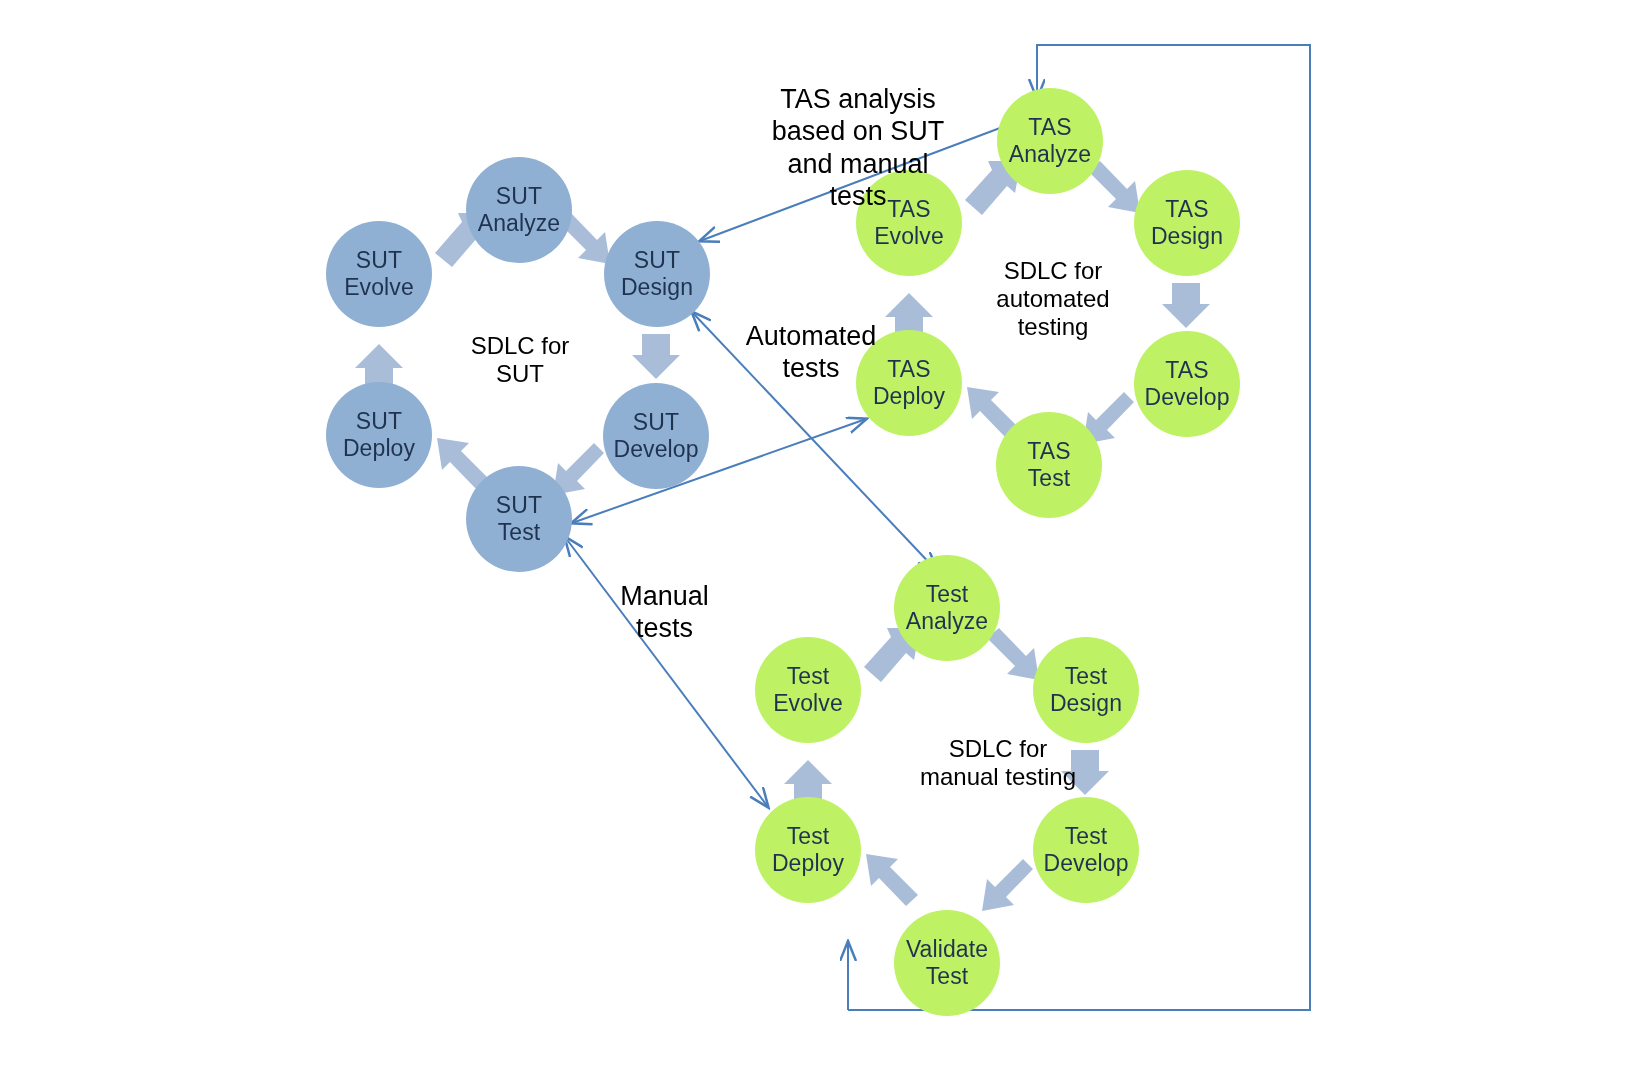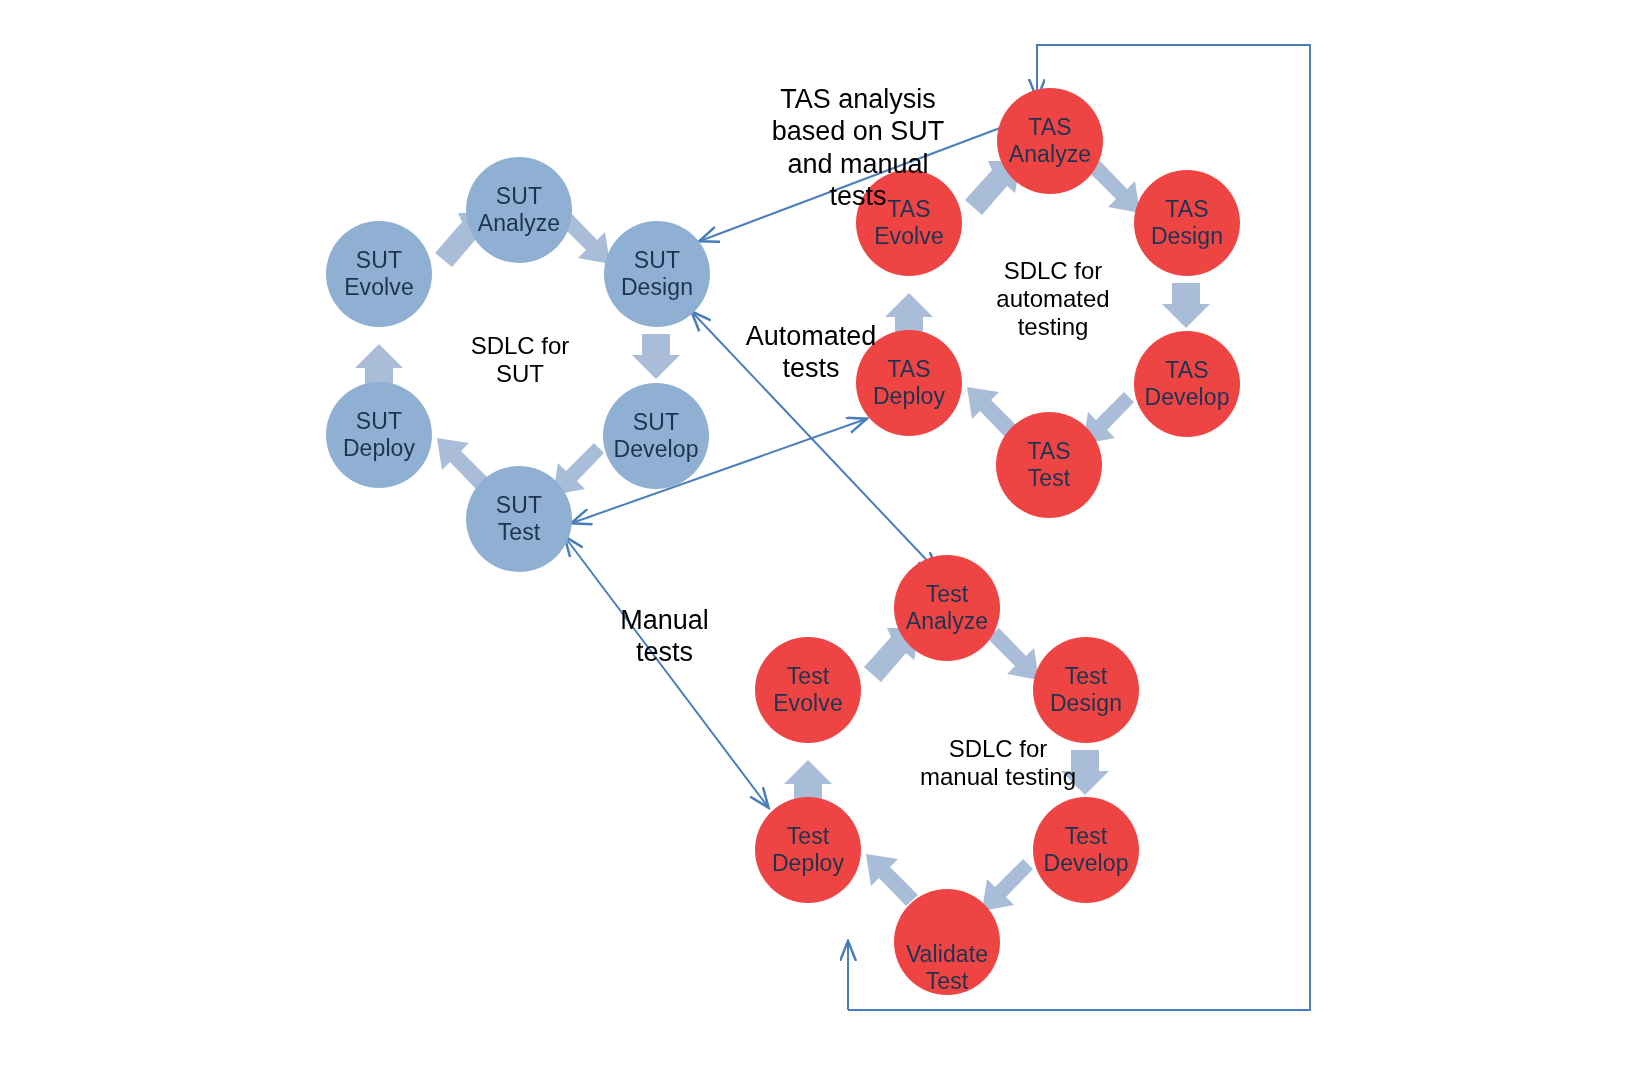--- a/index.html
+++ b/index.html
@@ -34,21 +34,21 @@
     text-align: center;
     color: #1f3350;
     font-size: 23px;
     line-height: 1.17;
     letter-spacing: 0.1px;
     box-sizing: border-box;
     z-index: 3;
   }
   .node span { display: block; white-space: nowrap; }
   .node.blue { background: #8FB0D3; }
-  .node.pink { background: #ef4444; }
+  .node.pink { background: #bef264; }
 
   .cycle-title {
     position: absolute;
     text-align: center;
     color: #000000;
     font-size: 24px;
     line-height: 1.17;
     z-index: 4;
     white-space: pre-line;
   }
@@ -198,21 +198,21 @@
   <div class="node pink" style="left:1033px; top:637px; width:106px; height:106px;">
     <span>Test</span>
     <span>Design</span>
   </div>
 
   <div class="node pink" style="left:1033px; top:797px; width:106px; height:106px;">
     <span>Test</span>
     <span>Develop</span>
   </div>
 
-  <div class="node pink" style="left:894px; top:889px; width:106px; height:106px;justify-content:flex-end;">
+  <div class="node pink" style="left:894px; top:910px; width:106px; height:106px;">
     <span>Validate</span>
     <span>Test</span>
   </div>
 
   <div class="node pink" style="left:755px; top:797px; width:106px; height:106px;">
     <span>Test</span>
     <span>Deploy</span>
   </div>
 
   <div class="node pink" style="left:755px; top:637px; width:106px; height:106px;">
@@ -224,16 +224,16 @@
 manual testing</div>
 
   <div class="edge-label left" style="left:748px; top:83px; width:220px;">TAS analysis
 based on SUT
 and manual
 tests</div>
 
   <div class="edge-label center" style="left:731px; top:320px; width:160px;">Automated
 tests</div>
 
-  <div class="edge-label center" style="left:592px; top:604px; width:145px;">Manual
+  <div class="edge-label center" style="left:592px; top:580px; width:145px;">Manual
 tests</div>
 
 </div>
 
 </body></html>

